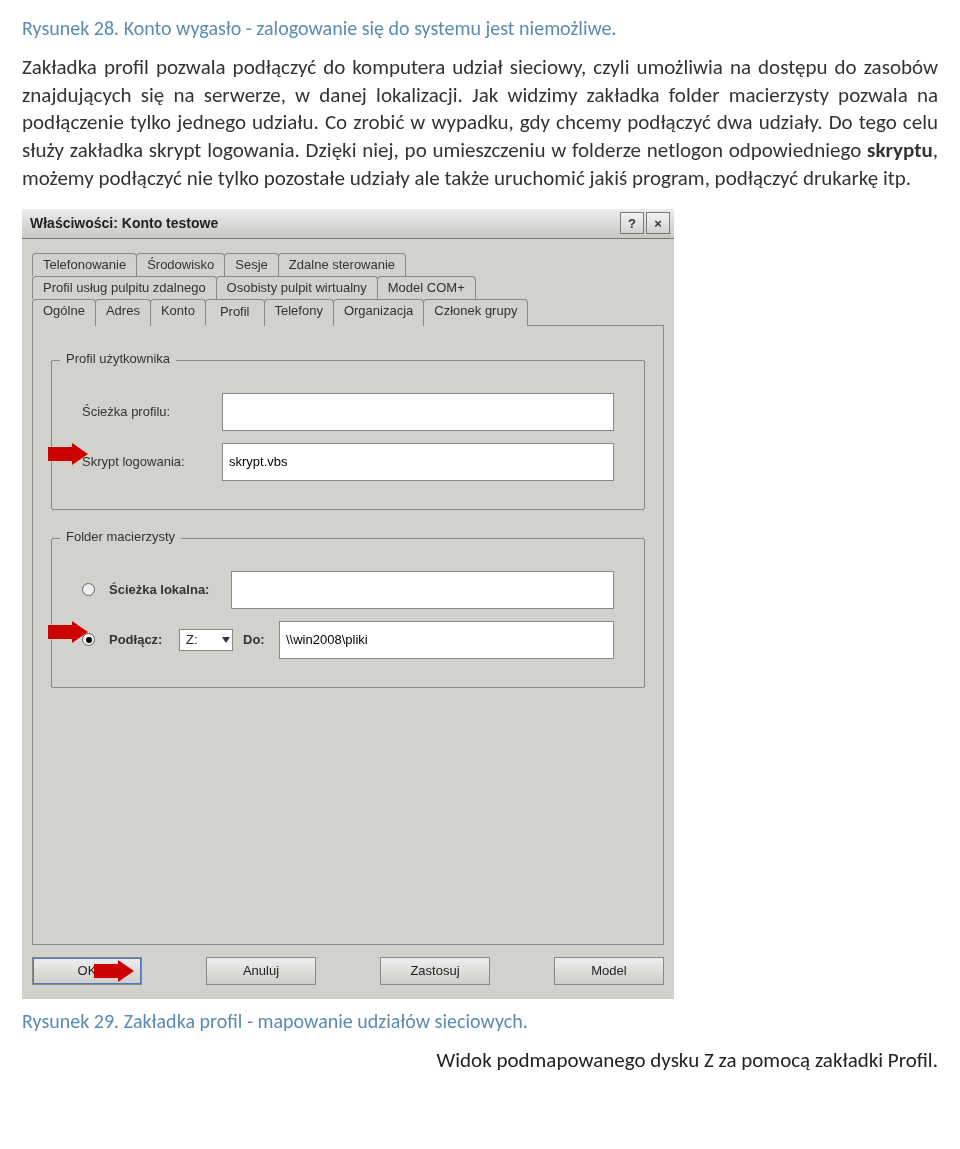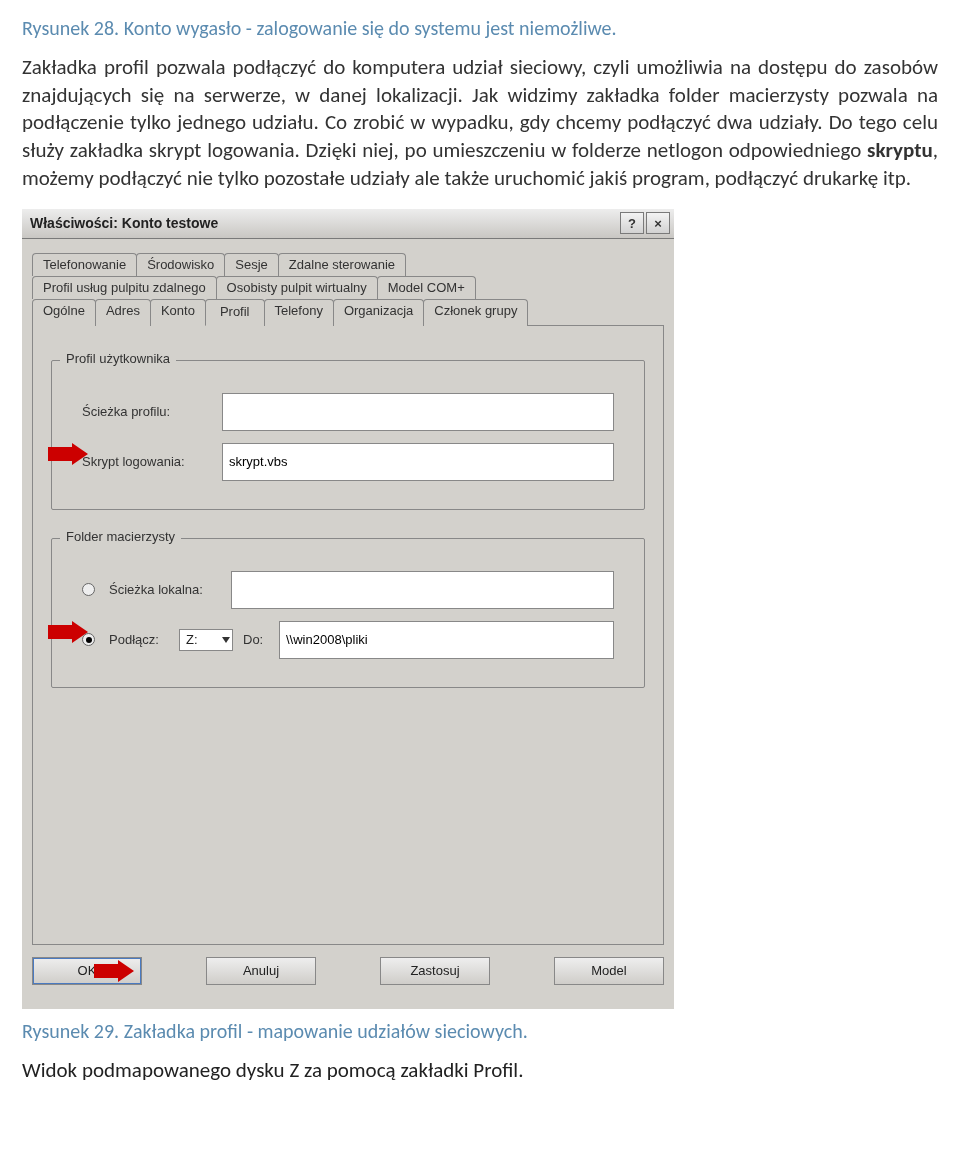--- a/index.html
+++ b/index.html
@@ -45,21 +45,21 @@
   .titlebar .title { font-weight: 700; font-size: 14px; color:#222; flex:1; }
   .titlebtn {
     width: 24px; height: 22px;
     background: linear-gradient(#f3f3f3,#d2d2d2);
     border: 1px solid #7a7a7a;
     margin-left: 2px;
     display:flex; align-items:center; justify-content:center;
     font-weight:700; color:#333; font-size:13px;
     cursor:pointer;
   }
-  .dlgbody { padding: 10px 10px 24px 10px; position:relative; }
+  .dlgbody { padding: 10px 10px 14px 10px; position:relative; }
   .tabs { position:relative; margin-bottom:0; }
   .tabrow { display:flex; gap:0; }
   .tab {
     border:1px solid #888;
     border-bottom:none;
     border-top-left-radius:4px;
     border-top-right-radius:4px;
     background:#d3d1cc;
     padding:3px 10px 4px 10px;
     font-size:13px;
@@ -96,21 +96,21 @@
   .groupbox .legend {
     position:absolute;
     top:-10px; left:8px;
     background:#d3d1cc;
     padding:0 6px;
     font-size:13px;
     color:#333;
   }
   .field { display:flex; align-items:center; margin:12px 16px; gap:10px; }
   .lbl { font-size:13px; color:#333; width:130px; }
-  .lbl.narrow { width:auto; }
+  .lbl.narrow { width:auto;font-weight:bold; }
   .txtinput {
     font-family: Tahoma, Verdana, sans-serif;
     font-size:13px;
     background:#fff;
     border:1px solid #888;
     height:38px;
     padding:2px 6px;
     flex:1;
   }
   .radio {
@@ -134,21 +134,21 @@
     font-family:inherit; font-size:13px; color:#222;
     cursor:pointer;
   }
   .winbtn.default { box-shadow: inset 0 0 0 1px #4a7ac0; }
   .arrow {
     position:absolute;
     width:44px; height:22px;
     left:-5px;
   }
   .arrow svg { display:block; }
-  .endtext { color:#222; font-size:21px; margin:12px 0 0 0; }
+  .endtext { color:#222; font-size:21px; margin:12px 0 0 0;text-align:right; }
 </style>
 </head>
 <body>
 
 
 
 <p class="caption">Rysunek 28. Konto wygasło - zalogowanie się do systemu jest niemożliwe.</p>
 
 <p class="bodytext">
   <span>Zakładka profil pozwala podłączyć do komputera udział sieciowy, czyli umożliwia na dostępu do zasobów znajdujących się na serwerze, w danej lokalizacji. Jak widzimy zakładka folder macierzysty pozwala na podłączenie tylko jednego udziału. Co zrobić w wypadku, gdy chcemy podłączyć dwa udziały. Do tego celu służy zakładka skrypt logowania. Dzięki niej, po umieszczeniu w folderze netlogon odpowiedniego </span><span class="underline">skryptu</span><span>, możemy podłączyć nie tylko pozostałe udziały ale także uruchomić jakiś program, podłączyć drukarkę itp.</span>

